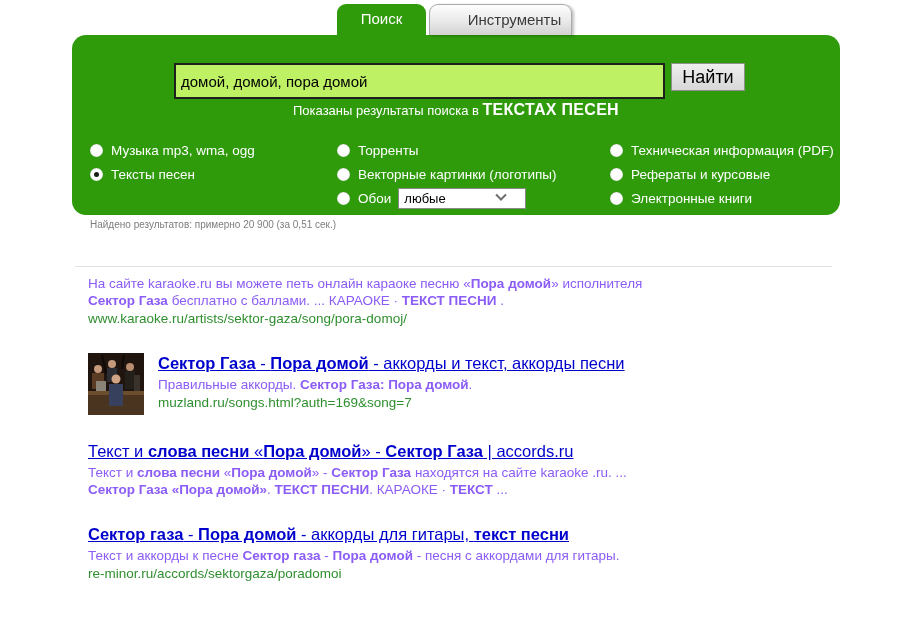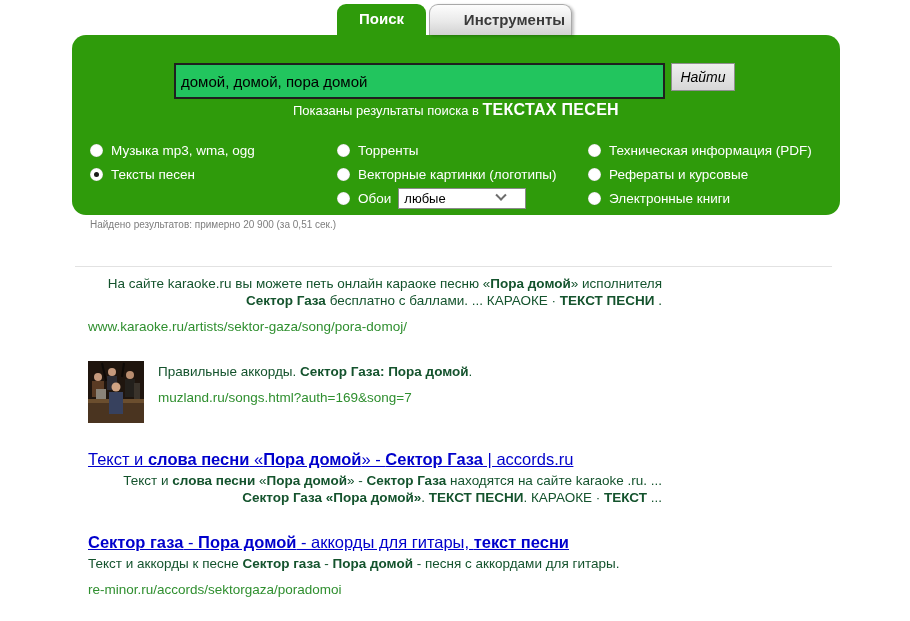--- a/index.html
+++ b/index.html
@@ -5,46 +5,46 @@
   * { margin:0; padding:0; box-sizing:border-box; }
   html,body { background:#fff; }
   body {
     width:910px; height:621px; position:relative; overflow:hidden;
     font-family:"Liberation Sans", sans-serif;
     --green:#2f9b0b; --blue:#0000cc; --urlgreen:#2f8f2f; --gray:#7d7d7d;
   }
 
   
   .tab { position:absolute; top:4px; height:32px; line-height:30px;
-         text-align:center; font-size:15px; font-weight:bold;
+         text-align:center; font-size:15px; font-weight:normal;
          border-radius:9px 9px 0 0; cursor:pointer; }
   .tab-active { left:337px; width:89px; background:var(--green); color:#fff; z-index:3; }
   .tab-idle   { left:429px; width:143px; height:31px;
                 background:linear-gradient(#fdfdfd,#e9e9e9 55%,#d2d2d2);
                 border:1px solid #a9a9a9; border-bottom:none; color:#3a3a3a;
                 box-shadow:2px 1px 3px rgba(0,0,0,.25); z-index:2;padding-left:28px; }
 
   
   .panel { position:absolute; left:72px; top:35px; width:768px; height:180px;
            background:var(--green); border-radius:14px; z-index:1; }
 
   .search-input { position:absolute; left:102px; top:28px; width:491px; height:28px;
                   border:2px solid #1f1f1f; font-family:"Liberation Sans",sans-serif;
-                  font-size:15px; padding:16px 5px; color:#000; background:#22c55e; }
-  .search-btn { position:absolute; left:599px; top:28px; width:64px; height:28px;
+                  font-size:15px; padding:16px 5px; color:#000; background:#bef264; }
+  .search-btn { position:absolute; left:599px; top:28px; width:74px; height:28px;
                 background:linear-gradient(#efefef,#d7d7d7); border:1px solid #8f8f8f;
-                font-family:"Liberation Sans",sans-serif; font-size:14px; color:#000;
-                cursor:pointer;font-style:italic; }
+                font-family:"Liberation Sans",sans-serif; font-size:18px; color:#000;
+                cursor:pointer; }
 
   .subtitle { position:absolute; left:0; top:66px; width:100%; text-align:center;
               color:#fff; font-size:13px; }
   .subtitle b { font-size:16px; letter-spacing:.3px; }
 
   .opts-col { position:absolute; top:103px; }
-  .col1 { left:18px; } .col2 { left:265px; } .col3 { left:516px;text-align:right; }
+  .col1 { left:18px; } .col2 { left:265px; } .col3 { left:538px;text-align:right; }
   .opt { display:flex; align-items:center; height:24px; color:#fff;
          font-size:13.5px; cursor:pointer; white-space:nowrap; }
   .radio { width:13px; height:13px; border-radius:50%; background:#fff;
            margin-right:8px; position:relative; flex:0 0 13px;
            box-shadow:inset 0 0 1px rgba(0,0,0,.4); }
   .radio .dot { display:none; }
   .radio.sel .dot { display:block; position:absolute; left:4px; top:4px;
                     width:5px; height:5px; border-radius:50%; background:#1a1a1a; }
   .fselect { display:inline-flex; align-items:center; justify-content:space-between;
              width:128px; height:21px; background:#fff; border:1px solid #8a8a8a;
@@ -57,22 +57,22 @@
   .stats { position:absolute; left:90px; top:219px; font-size:10px; color:var(--gray); }
   .sep { position:absolute; left:75px; top:266px; width:757px; height:1px; background:#e2e2e2; }
 
   .results { position:absolute; left:88px; top:273px; width:740px; }
   .result { margin-bottom:26px; display:flex; align-items:flex-start; }
   .thumb { width:56px; height:62px; margin-right:14px; flex:0 0 56px; display:block;
            cursor:pointer; overflow:hidden; }
   .thumb svg { display:block; }
   .rtitle { display:block; color:var(--blue); font-size:16.5px; line-height:21px;
             text-decoration:underline; cursor:pointer; white-space:nowrap; }
-  .rsnippet { max-width:574px; font-size:13.5px; line-height:17px; color:#14532d; margin-top:2px;text-align:right; }
-  .rurl { font-size:13.5px; line-height:17px; color:var(--urlgreen); margin-top:9px; }
+  .rsnippet { max-width:574px; font-size:13.5px; line-height:17px; color:#8b5cf6; margin-top:2px; }
+  .rurl { font-size:13.5px; line-height:17px; color:var(--urlgreen); margin-top:1px; }
 </style>
 </head>
 <body style="--green: #2f9b0b; --blue: #0000cc; --urlgreen: #2f8f2f; --gray: #7d7d7d;">
 
 <div class="tab tab-active">Поиск</div>
 <div class="tab tab-idle">Инструменты</div>
 
 <div class="panel">
   <input class="search-input" type="text" value="домой, домой, пора домой" style="">
   <button class="search-btn">Найти</button>
@@ -150,20 +150,21 @@
           <rect x="21" y="31" width="14" height="22" fill="#37415e"></rect>
           <circle cx="42" cy="14" r="4" fill="#b98d6f"></circle>
           <rect x="37" y="18" width="10" height="18" fill="#23201c"></rect>
           <rect x="8" y="28" width="10" height="10" fill="#8a8378"></rect>
           <rect x="46" y="22" width="6" height="16" fill="#3a332b"></rect>
           <line x1="14" y1="2" x2="18" y2="20" stroke="#0e0a07" stroke-width="2"></line>
           <line x1="36" y1="2" x2="34" y2="16" stroke="#0e0a07" stroke-width="2"></line>
         </svg>
       </span>
       <div class="rbody">
+        <a class="rtitle"><b>Сектор Газа</b><span> - </span><b>Пора домой</b><span> - аккорды и текст, аккорды песни</span></a>
         <div class="rsnippet"><span>Правильные аккорды. </span><b>Сектор Газа: Пора домой</b><span>.</span></div>
         <div class="rurl">muzland.ru/songs.html?auth=169&amp;song=7</div>
       </div>
     </div>
     <div class="result">
       <div class="rbody">
         <a class="rtitle"><span>Текст и </span><b>слова песни</b><span> «</span><b>Пора домой</b><span>» - </span><b>Сектор Газа</b><span> | accords.ru</span></a>
         <div class="rsnippet"><span>Текст и </span><b>слова песни</b><span> «</span><b>Пора домой</b><span>» - </span><b>Сектор Газа</b><span> находятся на сайте karaoke .ru. ... </span><b>Сектор Газа «Пора домой»</b><span>. </span><b>ТЕКСТ ПЕСНИ</b><span>. КАРАОКЕ · </span><b>ТЕКСТ</b><span> ...</span></div>
       </div>
     </div>

